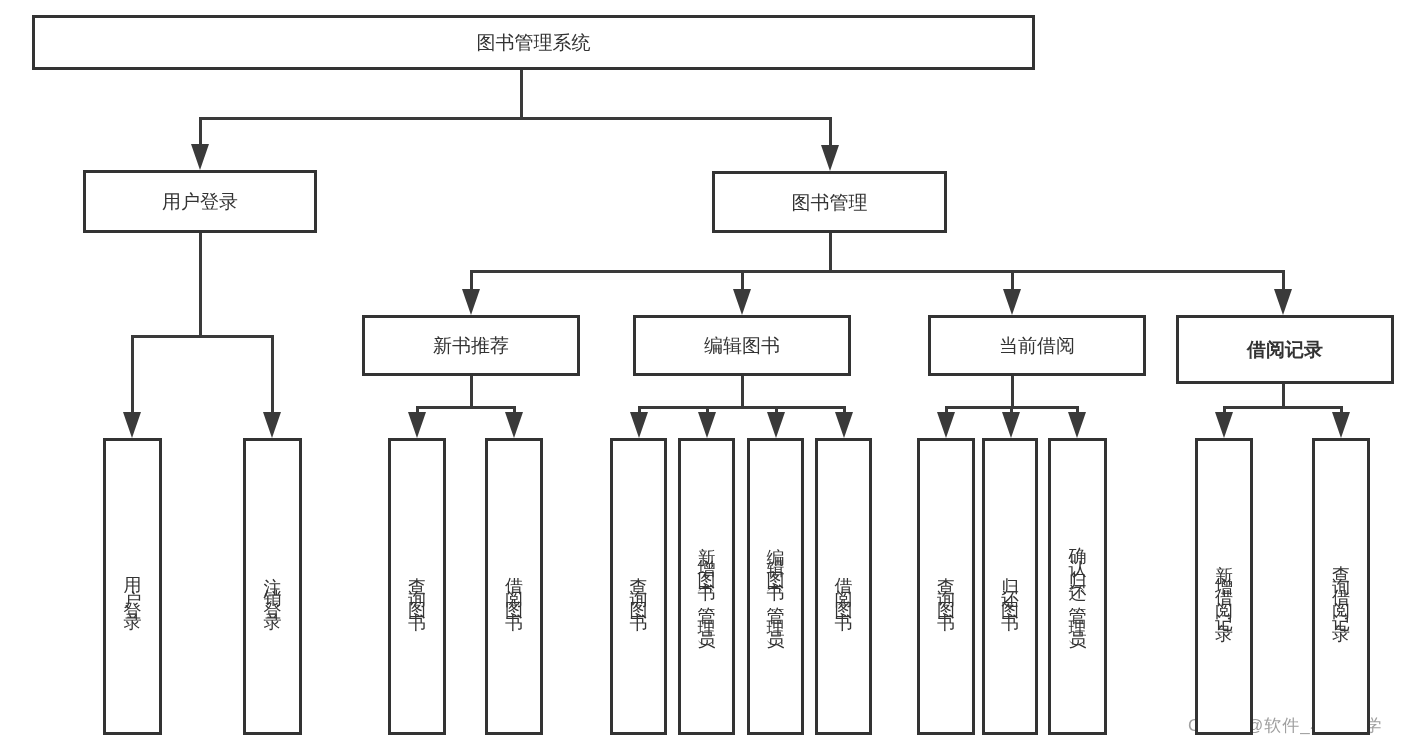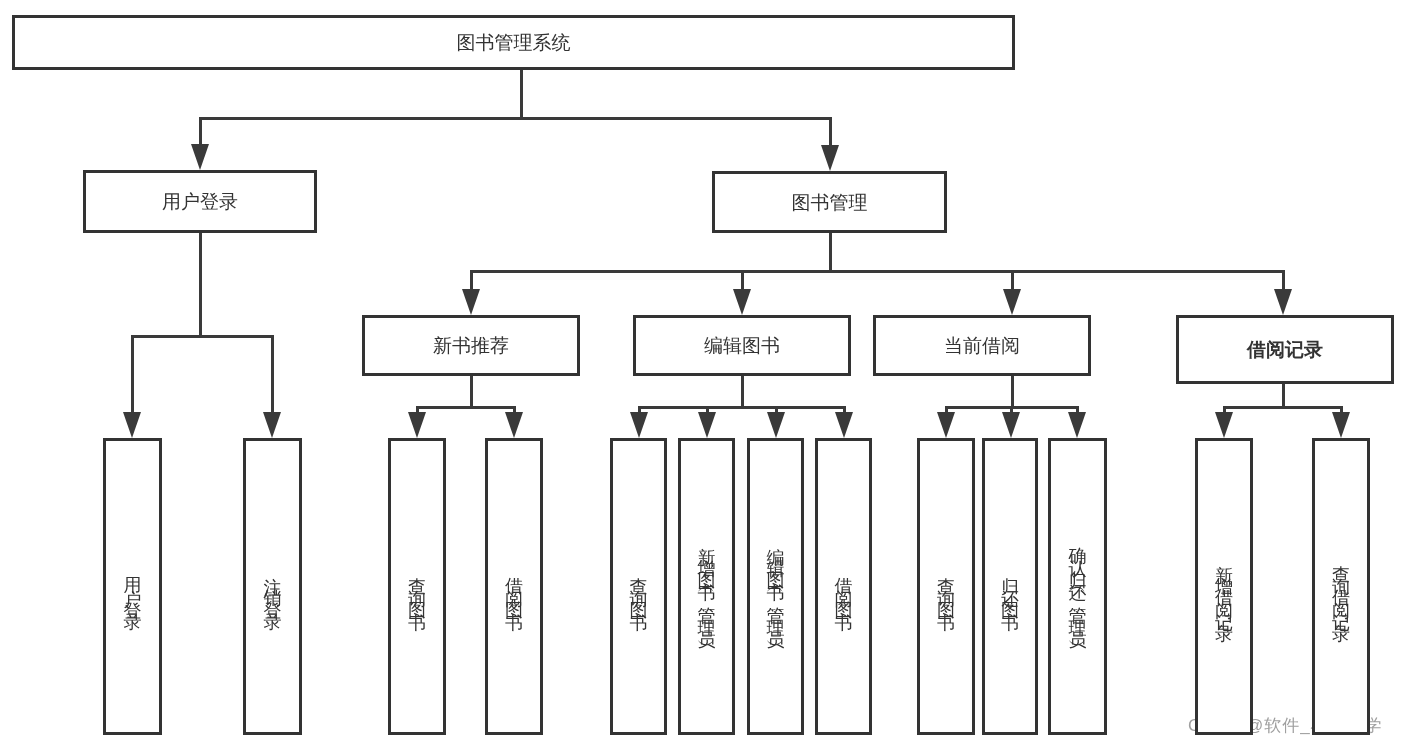--- a/index.html
+++ b/index.html
@@ -95,36 +95,36 @@
     <div class="line" style="left: 944.5px; top: 407px; width: 3px; height: 7px;"></div>
     <div class="ahead" style="left: 937px; top: 412px;"></div>
     <div class="line" style="left: 1009.5px; top: 407px; width: 3px; height: 7px;"></div>
     <div class="ahead" style="left: 1002px; top: 412px;"></div>
     <div class="line" style="left: 1075.5px; top: 407px; width: 3px; height: 7px;"></div>
     <div class="ahead" style="left: 1068px; top: 412px;"></div>
     <div class="line" style="left: 1222.5px; top: 407px; width: 3px; height: 7px;"></div>
     <div class="ahead" style="left: 1215px; top: 412px;"></div>
     <div class="line" style="left: 1339.5px; top: 407px; width: 3px; height: 7px;"></div>
     <div class="ahead" style="left: 1332px; top: 412px;"></div>
-    <div class="node h" style="left: 12px; top: 15px; width: 1003px; height: 55px;">
+    <div class="node h" style="left: 32px; top: 15px; width: 1003px; height: 55px;">
       <span class="label">图书管理系统</span>
     </div>
     <div class="node h" style="left: 83px; top: 170px; width: 234px; height: 63px;">
       <span class="label">用户登录</span>
     </div>
     <div class="node h" style="left: 362px; top: 315px; width: 218px; height: 61px;">
       <span class="label">新书推荐</span>
     </div>
     <div class="node h" style="left: 712px; top: 171px; width: 235px; height: 62px;">
       <span class="label">图书管理</span>
     </div>
     <div class="node h" style="left: 633px; top: 315px; width: 218px; height: 61px;">
       <span class="label">编辑图书</span>
     </div>
-    <div class="node h" style="left: 873px; top: 315px; width: 218px; height: 61px;">
+    <div class="node h" style="left: 928px; top: 315px; width: 218px; height: 61px;">
       <span class="label">当前借阅</span>
     </div>
     <div class="node h" style="left: 1176px; top: 315px; width: 218px; height: 69px; font-weight: bold;">
       <span class="label">借阅记录</span>
     </div>
     <div class="node v" style="left: 103px; top: 438px; width: 59px; height: 297px;">
       <span class="label">用户登录</span>
     </div>
     <div class="node v" style="left: 243px; top: 438px; width: 59px; height: 297px;">
       <span class="label">注销登录</span>

